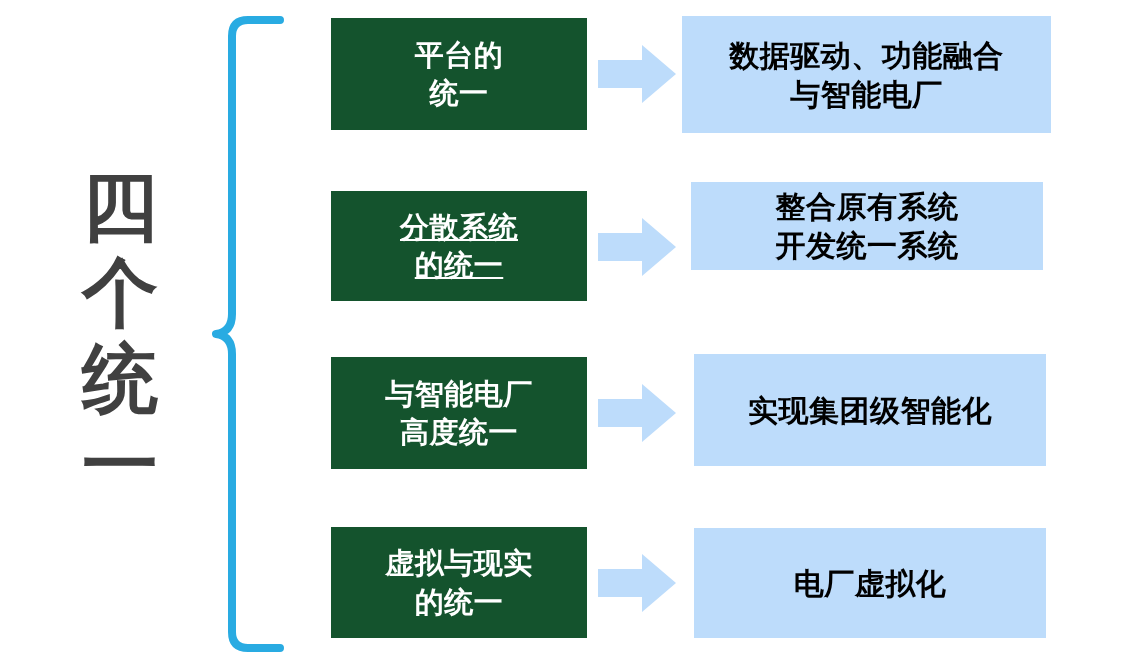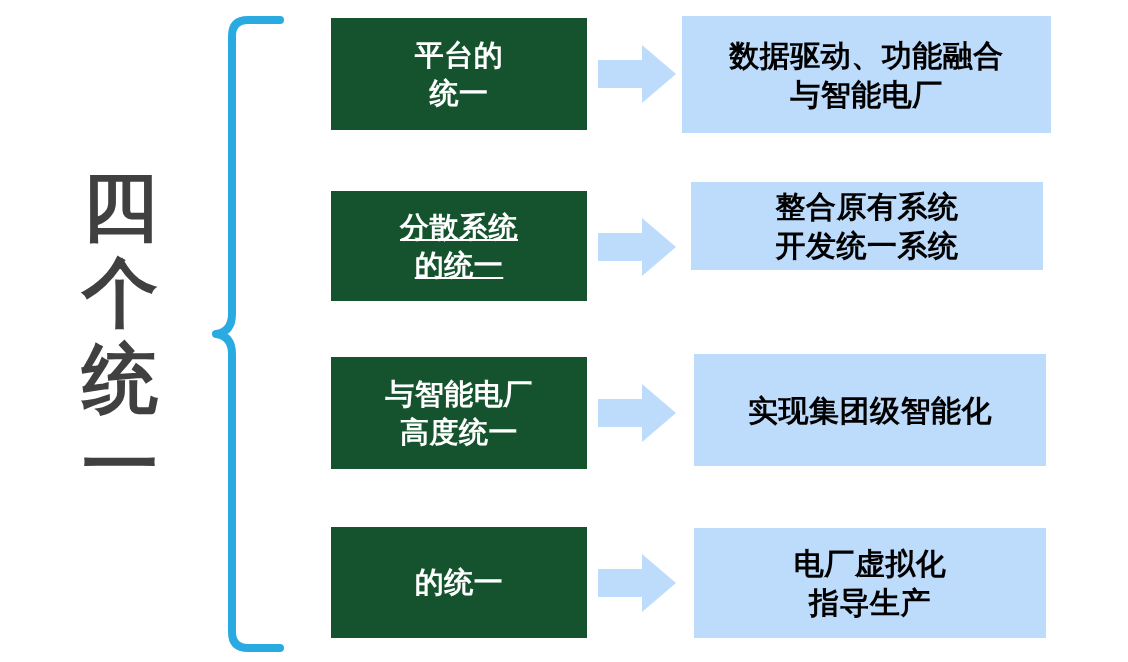--- a/index.html
+++ b/index.html
@@ -178,24 +178,24 @@
     <svg class="flow-arrow" viewBox="0 0 78 58">
       <path d="M 0 15 L 44 15 L 44 0 L 78 29 L 44 58 L 44 43 L 0 43 Z" fill="#BDDCFB"></path>
     </svg>
     <div class="detail-box">
       <span class="line">实现集团级智能化</span>
     </div>
   </div>
 
   <div class="row row-3">
     <div class="primary-box">
+      <span class="line">虚拟与现实</span>
       <span class="line">的统一</span>
     </div>
     <svg class="flow-arrow" viewBox="0 0 78 58">
       <path d="M 0 15 L 44 15 L 44 0 L 78 29 L 44 58 L 44 43 L 0 43 Z" fill="#BDDCFB"></path>
     </svg>
     <div class="detail-box">
       <span class="line">电厂虚拟化</span>
-      <span class="line">指导生产</span>
     </div>
   </div>
 
 </div>
 
 </body></html>

